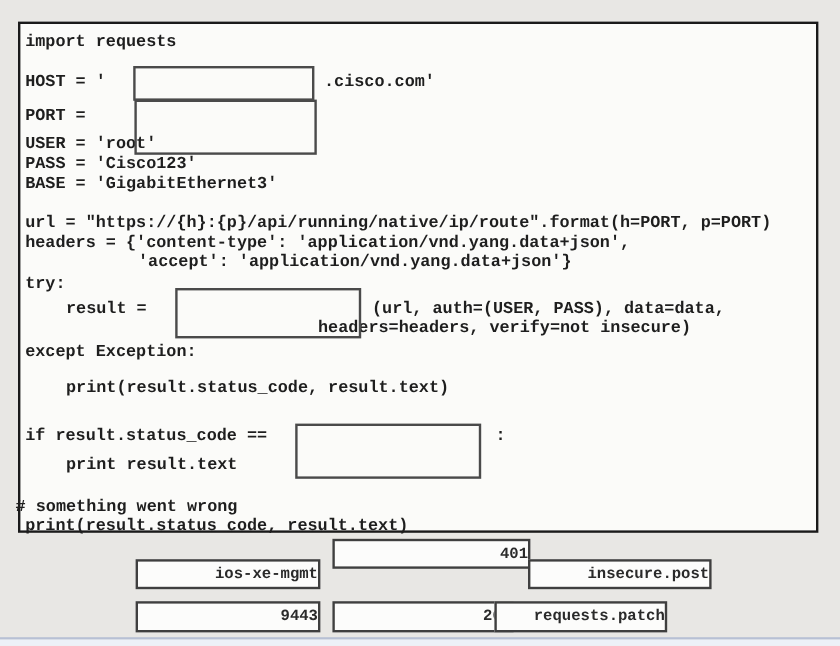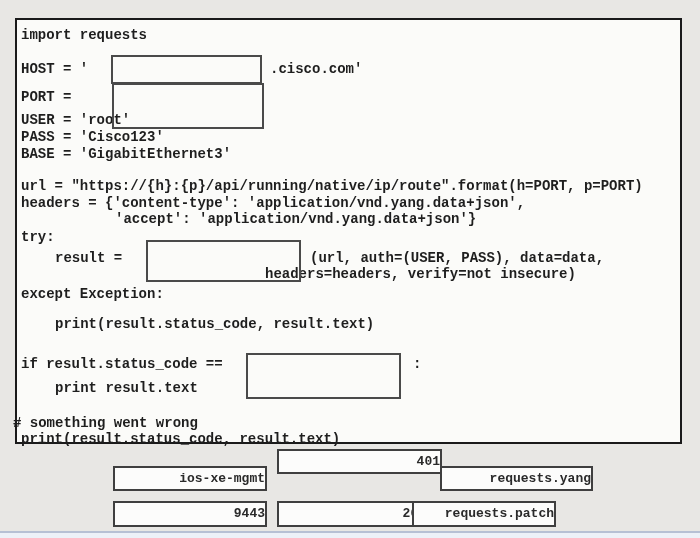--- a/index.html
+++ b/index.html
@@ -75,20 +75,20 @@
   </div>
 
 <div class="blank blank-host"></div>
 <div class="blank blank-port"></div>
 <div class="blank blank-method"></div>
 <div class="blank blank-status"></div>
 
 <div>
   <div class="option opt1">ios-xe-mgmt</div>
   <div class="option opt2">401</div>
-  <div class="option opt3">requests.yang</div>
+  <div class="option opt3">insecure.post</div>
   <div class="option opt4">9443</div>
   <div class="option opt5">201</div>
   <div class="option opt6">requests.patch</div>
 </div>
 
 <div class="bottom-line"></div>
 <div class="bottom-pale"></div>
 
 </body></html>

